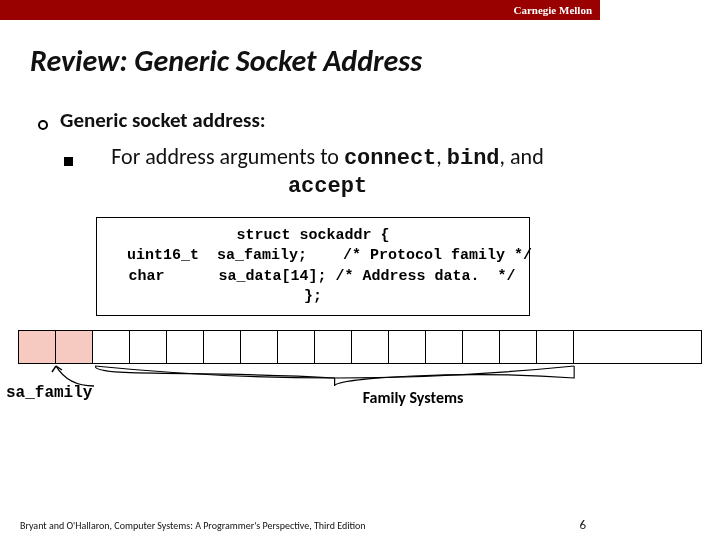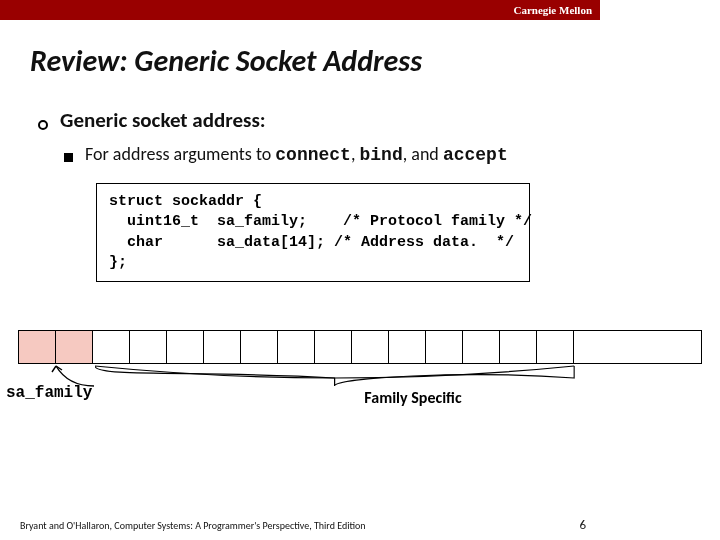--- a/index.html
+++ b/index.html
@@ -1,27 +1,27 @@
 <!DOCTYPE html>
 <html><head>
 <meta charset="utf-8">
 <style>
   * { box-sizing: border-box; margin: 0; padding: 0; }
   html, body { width: 720px; height: 540px; font-family: Calibri, "Segoe UI", Arial, sans-serif; background: #fff; overflow: hidden; }
   .slide { position: relative; width: 600px; height: 540px; }
   .topbar { width: 100%; height: 20px; background: #990000; display: flex; align-items: center; justify-content: flex-end; padding-right: 8px; }
   .topbar span { color: #fff; font-size: 11px; font-weight: bold; font-family: Georgia, "Times New Roman", serif; }
   .title { font-size: 30px; font-weight: bold; color: #111; padding: 22px 0 0 30px; font-style: italic; }
-  .body { padding: 28px 30px 0 38px; }
+  .body { padding: 28px 30px 0 38px; text-align: center; }
   .lvl1 { display: flex; align-items: baseline; gap: 12px; }
   .hollow-bullet { width: 10px; height: 10px; border: 2px solid #000; border-radius: 50%; display: inline-block; flex: 0 0 auto; position: relative; top: 3px; }
   .lvl1-text { font-size: 21px; font-weight: bold; color: #111; }
   .lvl2 { display: flex; align-items: baseline; gap: 12px; padding: 10px 0 0 26px; }
   .square-bullet { width: 9px; height: 9px; background: #000; display: inline-block; flex: 0 0 auto; position: relative; top: 2px; }
-  .lvl2-text { font-size: 18px; color: #111; }
+  .lvl2-text { font-size: 22px; color: #111; }
   .mono { font-family: "Courier New", monospace; font-weight: bold; }
   .codebox { margin: 18px 40px 0 58px; border: 1.5px solid #000; padding: 8px 12px; font-family: "Courier New", monospace; font-weight: bold; font-size: 15px; line-height: 1.35; white-space: pre; }
   .diagram { position: absolute; left: 18px; top: 330px; width: 684px; }
   .row { display: flex; border: 1px solid #000; }
   .cell { width: 37px; height: 32px; }
   .cell.fam { background: #f6c9c1; border-right: 1px solid #000; }
   .cell.fam:last-of-type { border-right: 1px solid #000; }
   .cell.data { border-right: 1px solid #000; }
   .cell.data:last-child { border-right: none; }
   .sa-family-label { position: absolute; left: -12px; top: 54px; font-family: "Courier New", monospace; font-weight: bold; font-size: 16px; }
@@ -77,21 +77,21 @@
       <div class="cell data"></div>
       <div class="cell data"></div>
     </div>
 
     <svg class="brace" viewBox="0 0 560 22" preserveAspectRatio="none" style="position:absolute; left:77px; top:34px; width:518px; height:22px;">
       <path d="M 0 2 C 0 14, 120 6, 259 14 C 259 14, 259 22, 259 22 C 259 14, 398 6, 518 14 C 518 2, 518 2, 518 2" fill="none" stroke="#000" stroke-width="1.2" transform="translate(0,0)"></path>
       <path d="M 0 2 Q 130 14 259 14 T 518 2 M 259 14 L 259 20" fill="none" stroke="#000" stroke-width="1.2"></path>
     </svg>
 
     <div class="sa-family-label">sa_family</div>
-    <div class="family-specific">Family Specific</div>
+    <div class="family-specific">Family Systems</div>
 
     <svg style="position:absolute; left:30px; top:32px; width:48px; height:26px;">
       <path d="M 46 24 Q 20 24 8 4" fill="none" stroke="#000" stroke-width="1.4"></path>
       <path d="M 8 4 L 4 10 M 8 4 L 14 8" fill="none" stroke="#000" stroke-width="1.4"></path>
     </svg>
   </div>
 
   <div class="footer">Bryant and O'Hallaron, Computer Systems: A Programmer's Perspective, Third Edition</div>
   <div class="pagenum">6</div>
 </div>

